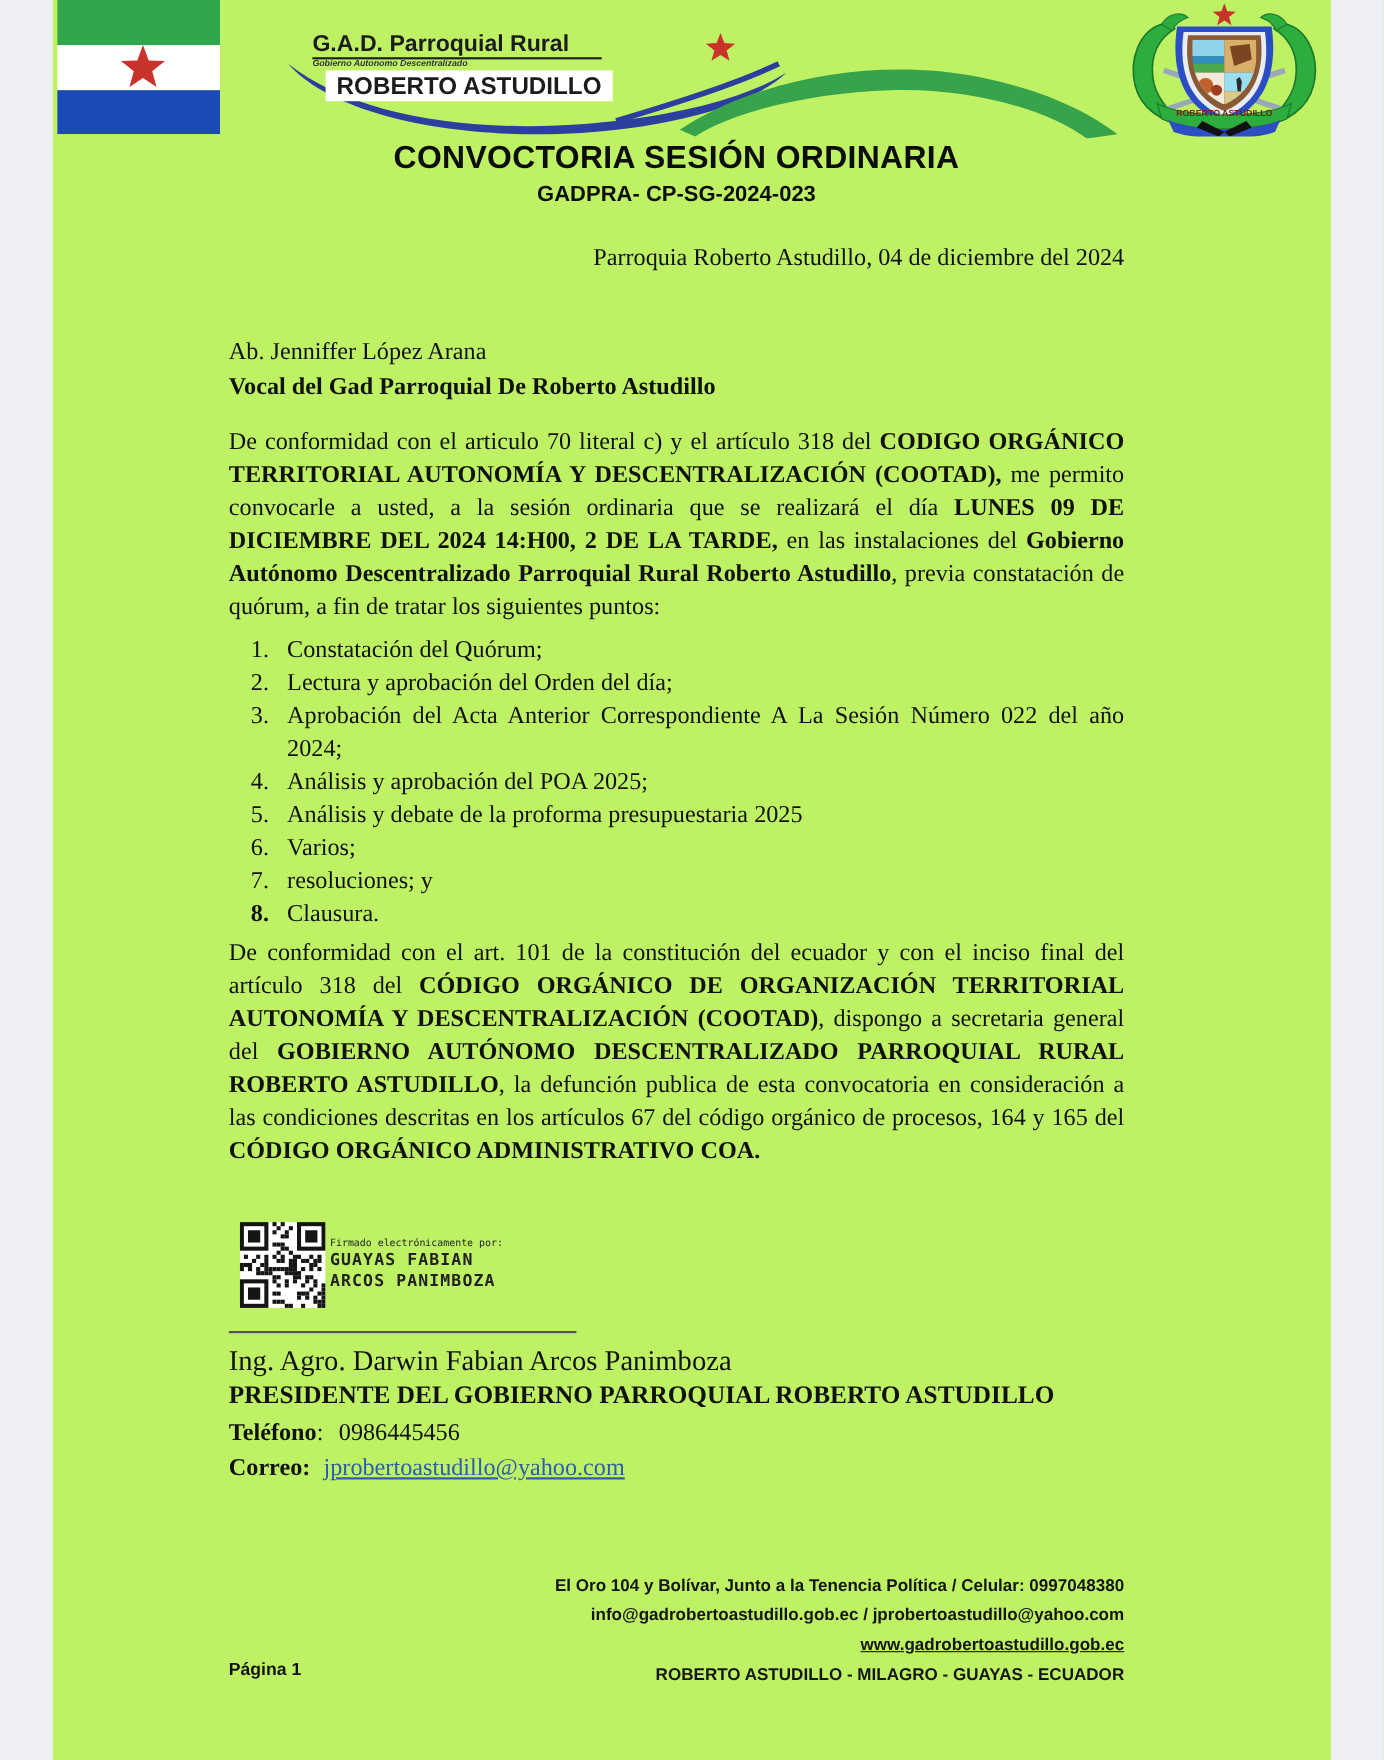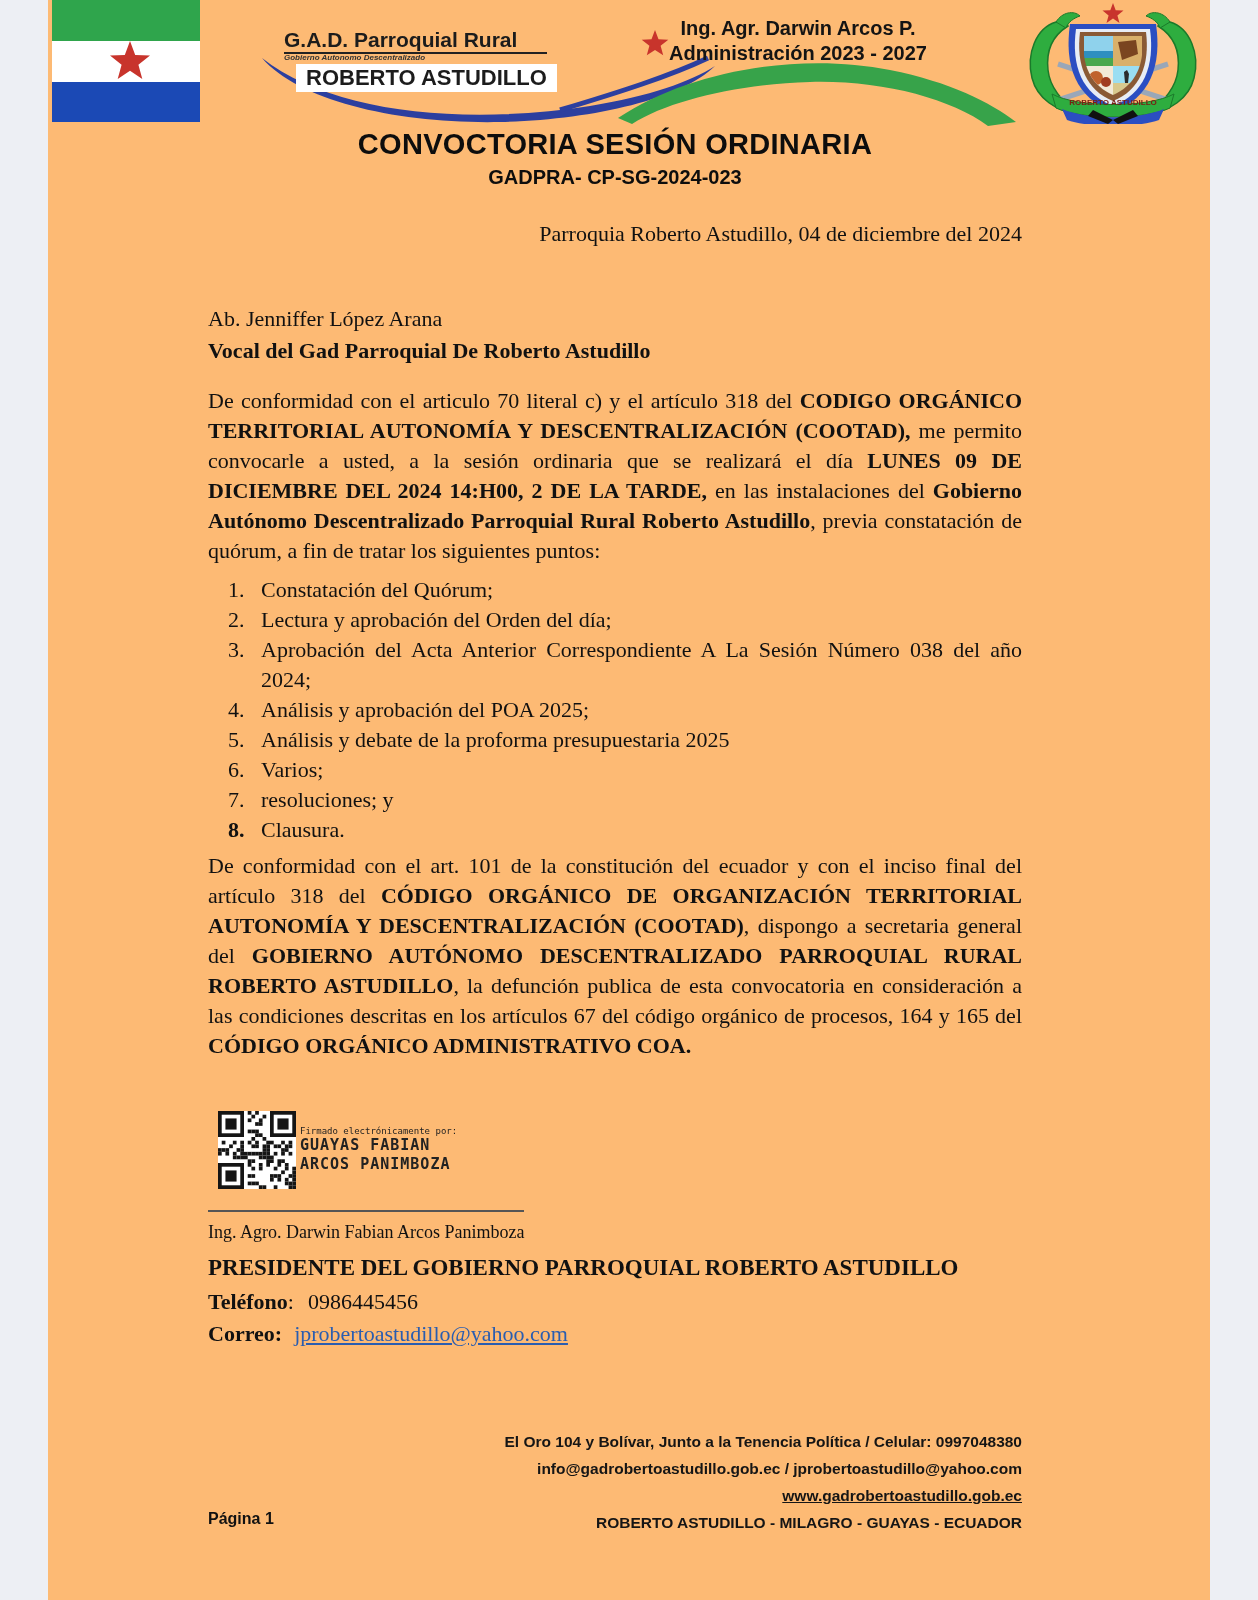--- a/index.html
+++ b/index.html
@@ -6,21 +6,21 @@
   html,body { width:1258px; height:1600px; }
   body {
     position:relative;
     background:#edeff4;
     font-family:"Liberation Serif", "DejaVu Serif", serif;
     color:#111;
     overflow:hidden;
   }
   .page {
     position:absolute; left:48px; top:0; width:1162px; height:1600px;
-    background:#fdba74;
+    background:#bef264;
   }
   .abs { position:absolute; }
 
   
   .flag-svg { left:4px; top:0; }
   .banner-svg { left:212px; top:14px; z-index:1; }
   .emblem-svg { left:970px; top:2px; }
 
   .gad-logo { left:236px; top:28px; z-index:2; font-family:"Liberation Sans","DejaVu Sans",sans-serif; }
   .gad-line1 { font-size:21px; font-weight:bold; color:#1c1c1c; border-bottom:2.5px solid #222; display:inline-block; padding-right:30px; }
@@ -52,21 +52,21 @@
   .agenda-txt { flex:1; text-align:justify; }
   .agenda-row.num-bold .agenda-num { font-weight:bold; }
 
   
   .qr-svg { left:170px; top:1111px; }
   .esign { left:252px; top:1126px; font-family:"DejaVu Sans Mono","Liberation Mono",monospace; color:#222; }
   .esign-small { font-size:9px; }
   .esign-name { font-size:15px; font-weight:bold; letter-spacing:1px; line-height:19px; }
 
   .sig-line { left:160px; top:1210px; width:316px; border-top:2px solid #555; height:0; }
-  .sig-name { left:160px; top:1222px; width:814px; font-size:18px; }
+  .sig-name { left:160px; top:1222px; width:814px; font-size:26px; }
   .sig-role { left:160px; top:1255px; width:814px; font-size:23px; font-weight:bold; }
   .sig-phone { left:160px; top:1289px; width:814px; font-size:22px; }
   .sig-phone .lbl { font-weight:bold; }
   .sig-phone .val { margin-left:14px; }
   .sig-email { left:160px; top:1321px; width:814px; font-size:22px; }
   .sig-email .lbl { font-weight:bold;margin-top:32px; }
   .sig-email a { color:#2a5db0; text-decoration:underline; margin-left:12px; }
 
   
   .footer { left:160px; top:1428px; width:814px; text-align:right;
@@ -92,24 +92,20 @@
     <polygon points="395,16 398.5,25.2 408.3,25.7 400.6,31.8 403.2,41.3 395,35.9 386.8,41.3 389.4,31.8 381.7,25.7 391.5,25.2" fill="#c8342c"></polygon>
     <path d="M358,104 C430,56 540,38 630,56 C690,68 730,88 756,108 L728,112 C690,84 620,66 550,68 C480,70 410,86 372,110 Z" fill="#37a34a"></path>
   </svg>
 
   <div class="abs gad-logo">
     <div class="gad-line1">G.A.D. Parroquial Rural</div>
     <div class="gad-line2">Gobierno Autonomo Descentralizado</div>
     <div class="gad-line3">ROBERTO ASTUDILLO</div>
   </div>
 
-  <div class="abs admin-block">
-    <div>Ing. Agr. Darwin Arcos P.</div>
-    <div>Administración 2023 - 2027</div>
-  </div>
 
   <svg class="abs emblem-svg" width="190" height="122" viewBox="0 0 190 122">
     <polygon points="95,1 97.7,8.3 105.5,8.6 99.4,13.4 101.5,20.9 95,16.6 88.5,20.9 90.6,13.4 84.5,8.6 92.3,8.3" fill="#c8342c"></polygon>
     <path d="M38,20 C18,26 8,52 14,76 C19,96 38,110 62,112 C44,100 32,86 30,68 C28,50 34,34 50,24 C46,18 42,18 38,20 Z" fill="#2ead3f" stroke="#1b7a2a" stroke-width="1.5"></path>
     <path d="M38,20 C44,10 56,8 62,14 C56,16 50,20 48,26 Z" fill="#2ead3f" stroke="#1b7a2a" stroke-width="1"></path>
     <g transform="translate(190,0) scale(-1,1)">
       <path d="M38,20 C18,26 8,52 14,76 C19,96 38,110 62,112 C44,100 32,86 30,68 C28,50 34,34 50,24 C46,18 42,18 38,20 Z" fill="#2ead3f" stroke="#1b7a2a" stroke-width="1.5"></path>
       <path d="M38,20 C44,10 56,8 62,14 C56,16 50,20 48,26 Z" fill="#2ead3f" stroke="#1b7a2a" stroke-width="1"></path>
     </g>
     <path d="M40,98 L150,62" stroke="#9aa7b8" stroke-width="5"></path>
@@ -158,21 +154,21 @@
     <div class="agenda-row">
       <span class="agenda-num">1.</span>
       <span class="agenda-txt">Constatación del Quórum;</span>
     </div>
     <div class="agenda-row">
       <span class="agenda-num">2.</span>
       <span class="agenda-txt">Lectura y aprobación del Orden del día;</span>
     </div>
     <div class="agenda-row">
       <span class="agenda-num">3.</span>
-      <span class="agenda-txt">Aprobación del Acta Anterior Correspondiente A La Sesión Número 038 del año 2024;</span>
+      <span class="agenda-txt">Aprobación del Acta Anterior Correspondiente A La Sesión Número 022 del año 2024;</span>
     </div>
     <div class="agenda-row">
       <span class="agenda-num">4.</span>
       <span class="agenda-txt">Análisis y aprobación del POA 2025;</span>
     </div>
     <div class="agenda-row">
       <span class="agenda-num">5.</span>
       <span class="agenda-txt">Análisis y debate de la proforma presupuestaria 2025</span>
     </div>
     <div class="agenda-row">

